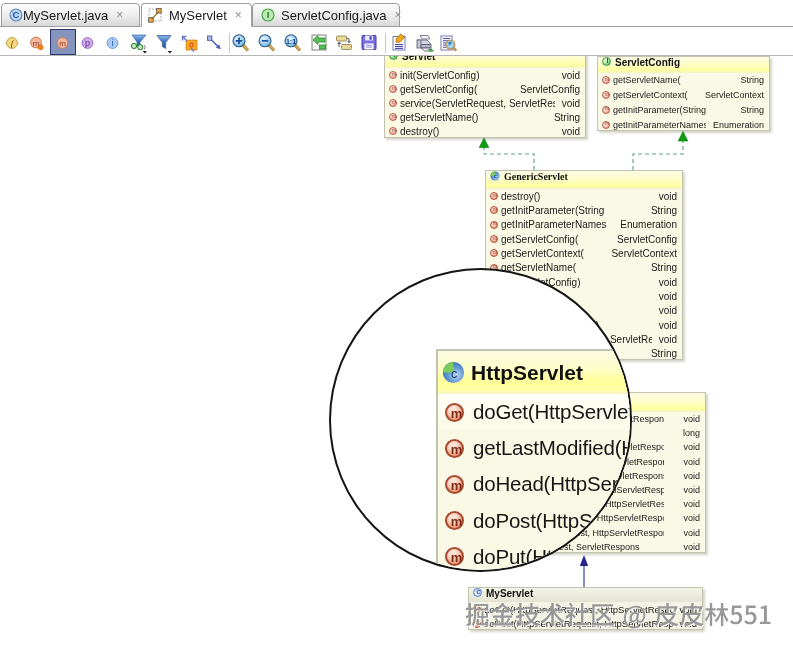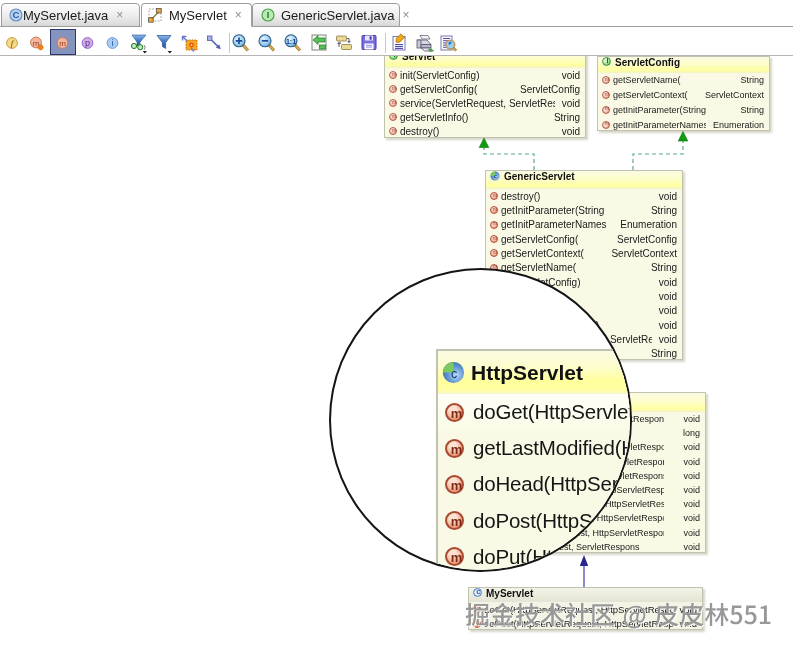--- a/index.html
+++ b/index.html
@@ -105,21 +105,21 @@
       <span style="margin-left:6px;">MyServlet</span>
       <span class="tx">×</span>
     </div>
     <div class="tab unsel" style="left:252px; width:148px;">
       <span style="margin-left:8px; display:inline-flex;">
           <svg width="14" height="14" viewBox="0 0 14 14">
             <circle cx="7" cy="7" r="6" fill="#bbe8b4" stroke="#4aa84a" stroke-width="1.2"></circle>
             <text x="7" y="10.4" text-anchor="middle" font-size="9.5" font-weight="bold" fill="#1e7a1e">I</text>
           </svg>
         </span>
-      <span style="margin-left:6px;">GenericServlet.java</span>
+      <span style="margin-left:6px;">ServletConfig.java</span>
       <span class="tx">×</span>
     </div>
   </div>
 
   <div id="toolbar"></div>
   <div id="selbtn"></div>
   <svg id="tbicons" width="793" height="29" viewBox="0 0 793 29">
     <defs>
       <radialGradient id="lens" cx="40%" cy="35%" r="70%">
         <stop offset="0" stop-color="#eaf6fd"></stop>
@@ -271,21 +271,21 @@
         <span class="ul">getServletConfig(</span>
         <span class="ur">ServletConfig</span>
       </div>
     <div class="urow" style="height:14px;">
         <span class="micon mi"></span>
         <span class="ul">service(ServletRequest, ServletRespons</span>
         <span class="ur">void</span>
       </div>
     <div class="urow" style="height:14px;">
         <span class="micon mi"></span>
-        <span class="ul">getServletInfo()</span>
+        <span class="ul">getServletName()</span>
         <span class="ur">String</span>
       </div>
     <div class="urow" style="height:14px;">
         <span class="micon mi"></span>
         <span class="ul">destroy()</span>
         <span class="ur">void</span>
       </div>
   </div>
 
   <div class="ubox sc" style="left:597px; top:56px; width:173px; height:75px;">
@@ -315,21 +315,21 @@
       </div>
   </div>
 
   <div class="ubox" style="left:485px; top:170px; width:198px; height:190px;">
     <div class="uhdr" style="height:18px;">
         <svg style="flex:0 0 auto;" width="10" height="10" viewBox="0 0 10 10">
           <circle cx="5" cy="5" r="4.6" fill="url(#ballBlue)"></circle>
           <path d="M5,0.6 A4.4,4.4 0 0 0 0.6,5 L5,5 Z" fill="#7cc95e"></path>
           <text x="5.4" y="7.4" font-size="6" text-anchor="middle" fill="#0e3a74">c</text>
         </svg>
-        <span style="margin-left:4px;">GenericServlet</span>
+        <span style="margin-left:4px;font-family:Liberation Serif, serif;">GenericServlet</span>
       </div>
     <div class="urow" style="height:14.33px;">
         <span class="micon mo"></span>
         <span class="ul">destroy()</span>
         <span class="ur">void</span>
       </div>
     <div class="urow" style="height:14.33px;">
         <span class="micon mo"></span>
         <span class="ul">getInitParameter(String</span>
         <span class="ur">String</span>

